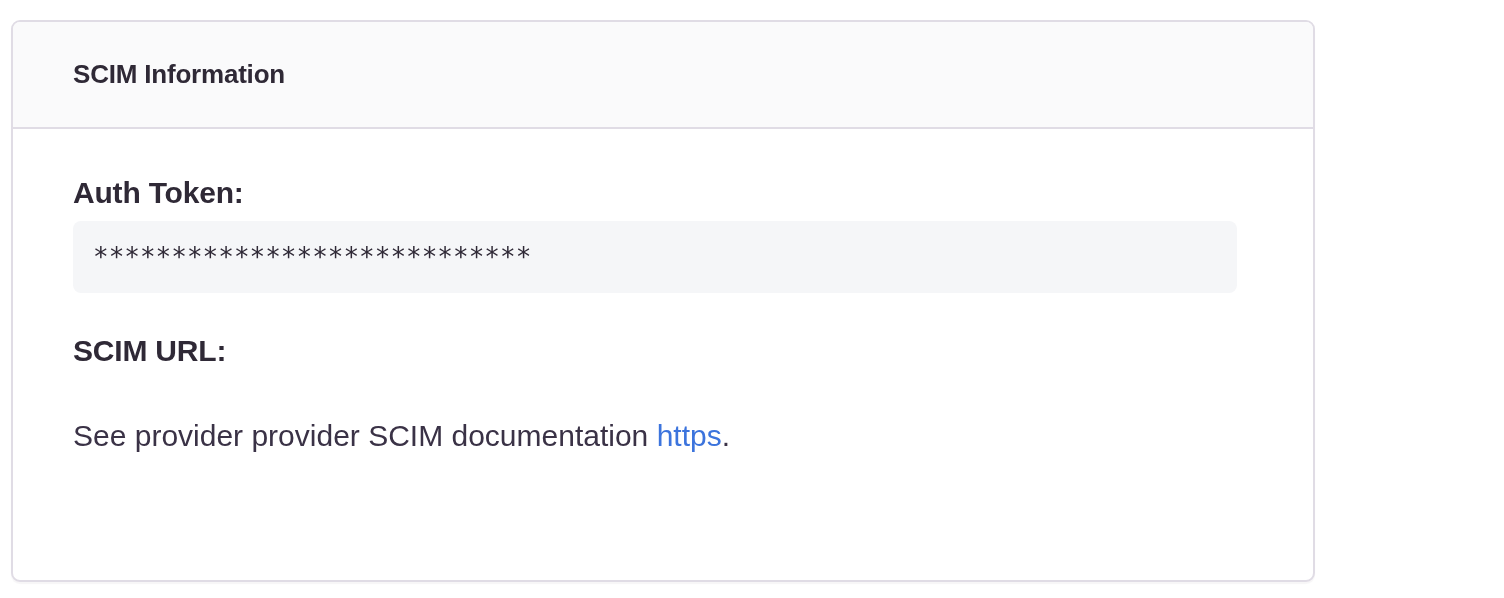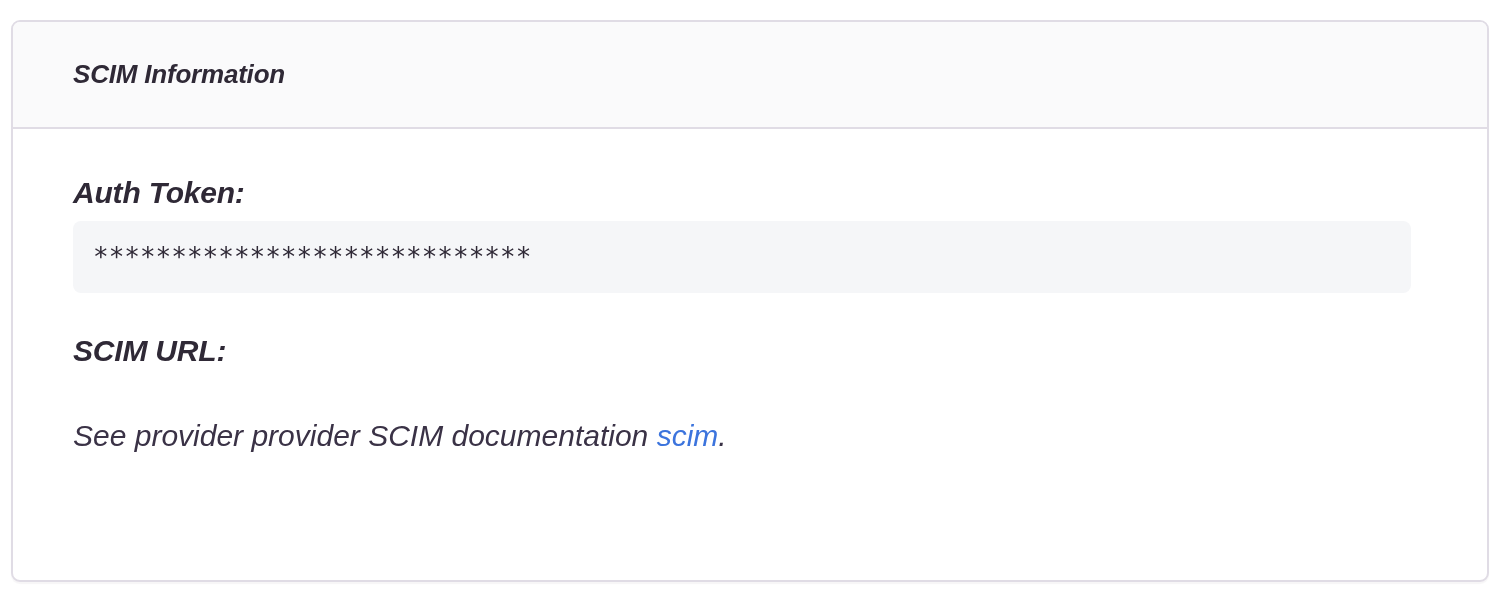--- a/index.html
+++ b/index.html
@@ -18,28 +18,27 @@
     width: 1504px;
     height: 598px;
     background: #ffffff;
     font-family: "Liberation Sans", "DejaVu Sans", sans-serif;
     color: var(--body_text, #3a3246);
   }
   .panel {
     position: absolute;
     left: 11px;
     top: 20px;
-    width: 1478px;
+    width: 1304px;
     height: 562px;
     background: var(--panel_bg, #ffffff);
     border: 2px solid var(--border, #e0dce5);
     border-radius: 9px;
     box-shadow: 0 2px 1px rgba(43, 34, 51, 0.04);
     overflow: hidden;
-    font-style: italic;
   }
   .panel-header {
     height: 107px;
     background: var(--header_bg, #fafafb);
     border-bottom: 2px solid var(--border, #e0dce5);
     display: flex;
     align-items: center;
     padding: 0 60px;
   }
   .panel-title {
@@ -97,16 +96,16 @@
 
     <div class="field">
       <div class="field-label">Auth Token:</div>
       <code class="code-block">****************************</code>
     </div>
 
     <div class="field second">
       <div class="field-label">SCIM URL:</div>
     </div>
 
-    <p class="footer-note"><span>See provider provider SCIM documentation </span><a href="#">scim</a><span>.</span></p>
+    <p class="footer-note"><span>See provider provider SCIM documentation </span><a href="#">https</a><span>.</span></p>
 
   </div>
 </div>
 
 </body></html>

